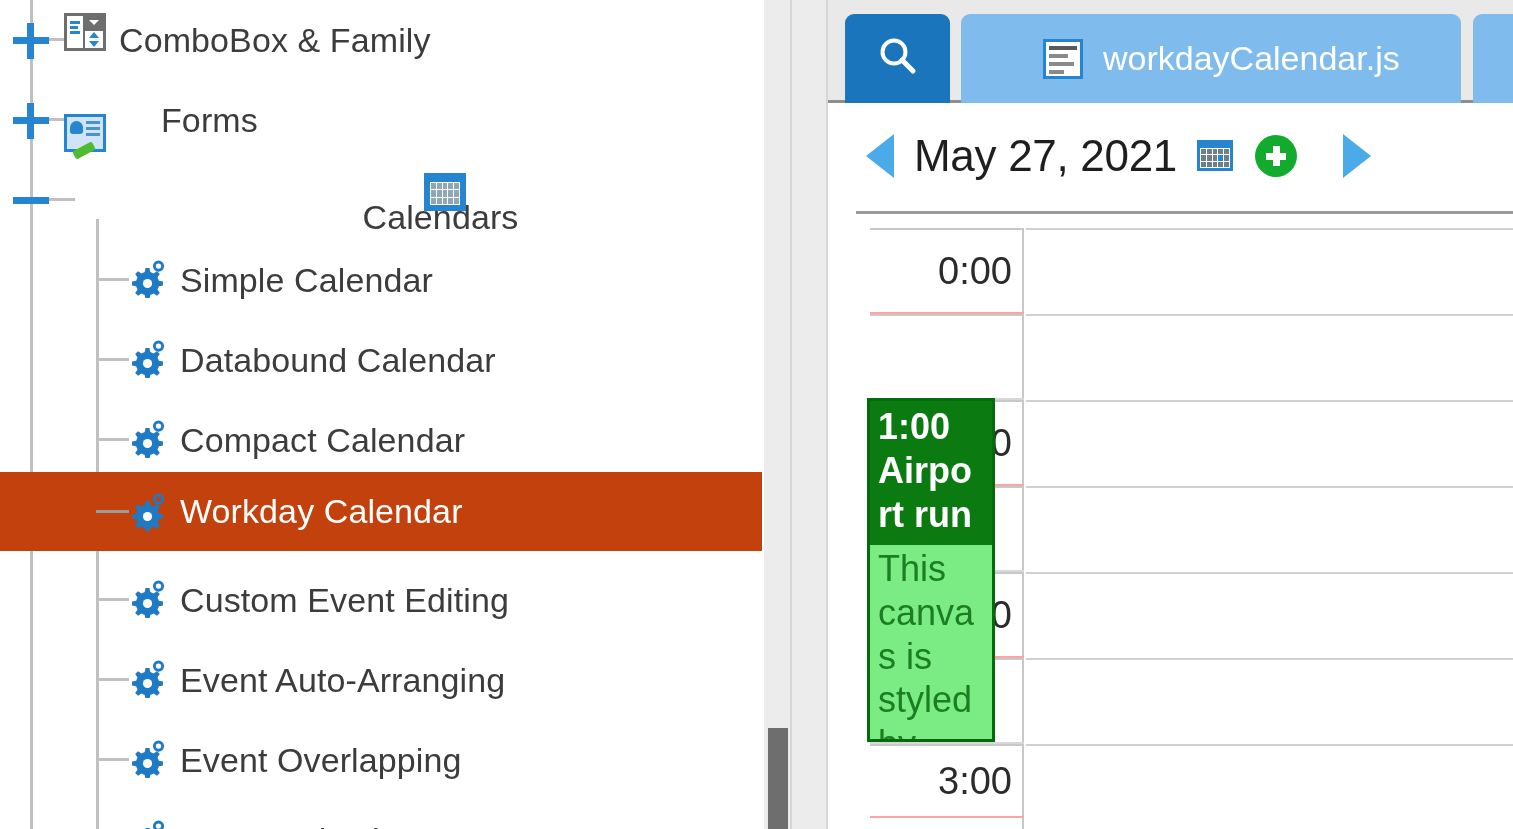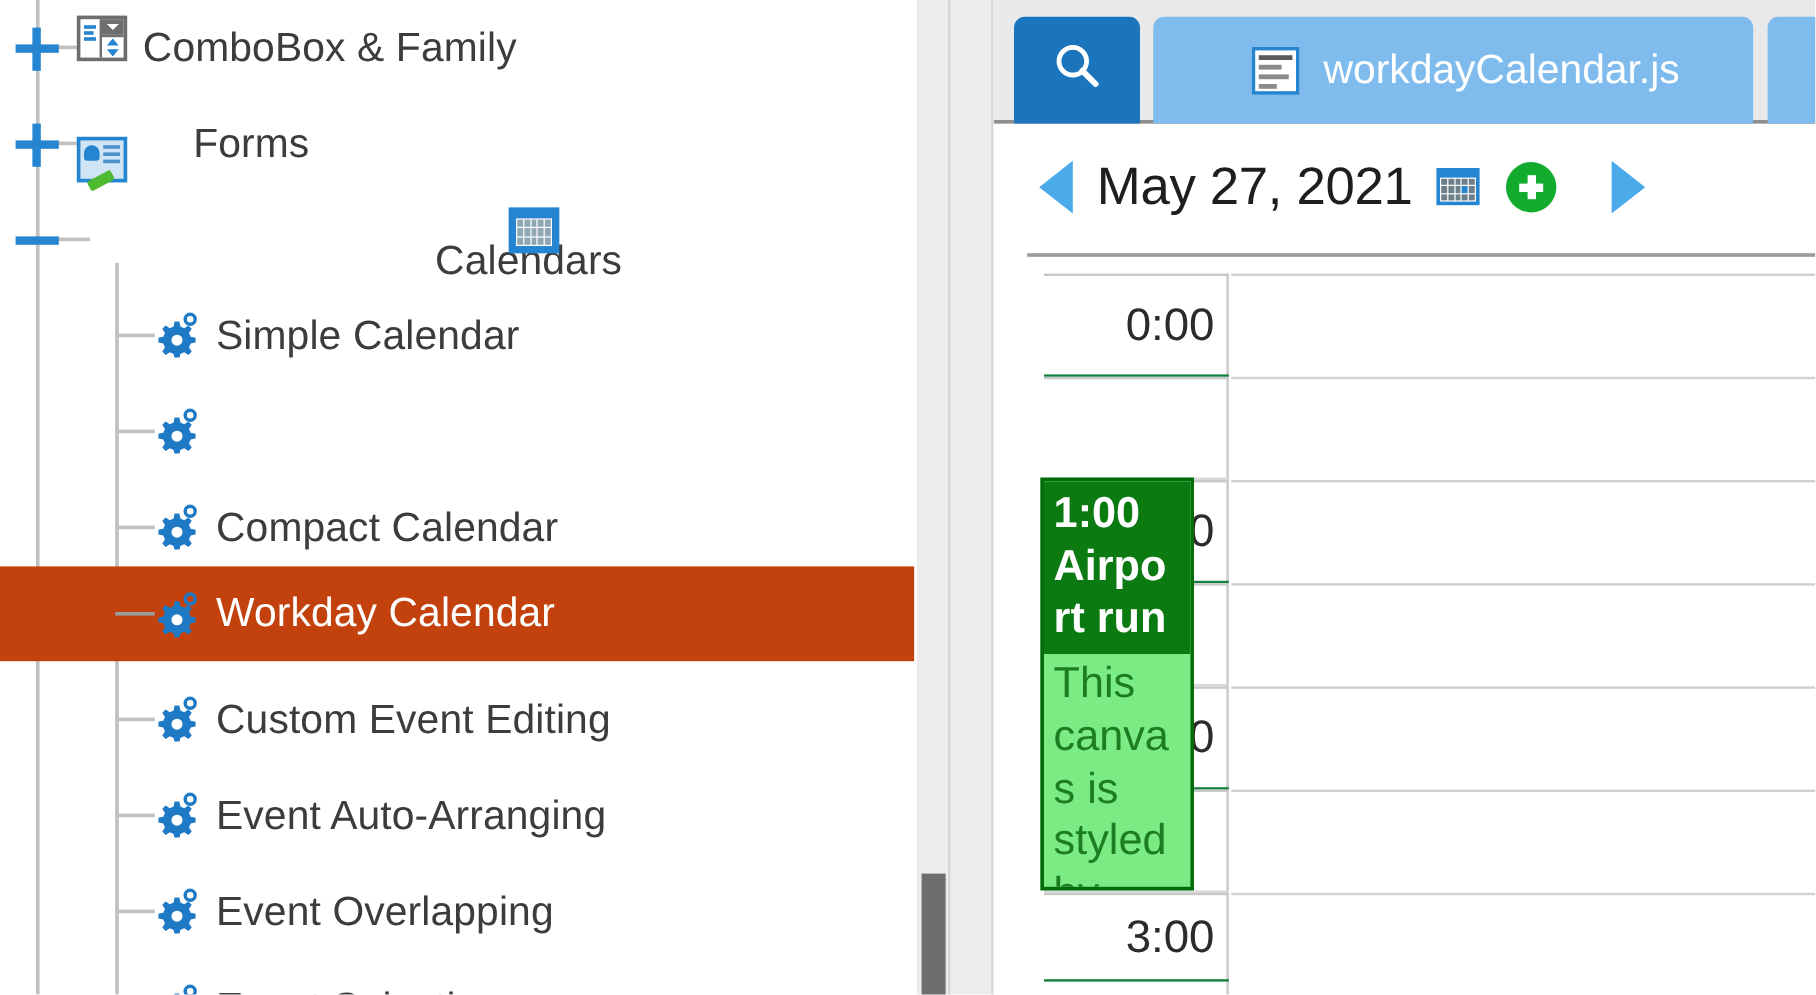--- a/index.html
+++ b/index.html
@@ -363,21 +363,21 @@
     width: 154px; height: 604px;
     border-right: 2px solid #c8c8c8;
     box-sizing: border-box;
   }
   .time-row {
     position: absolute;
     left: 0;
     width: 154px;
     box-sizing: border-box;
     border-top: 2px solid #c8c8c8;
-    border-bottom: 2px solid #15803d;
+    border-bottom: 2px solid #fca5a5;
     display: flex;
     align-items: center;
     justify-content: flex-end;
     padding-right: 12px;
   }
   .time-row .time-text {
     font-size: 38px;
     color: #2b2b2b;
   }
   .time-row.half { border-bottom: 2px solid #d8d8d8; }
@@ -524,20 +524,21 @@
       <div class="hline" style="left:96px; top:38px; width:33px;"></div>
       <div class="icon-gear" style="left:128px; top:18px;">
         <svg width="44" height="40" viewBox="0 0 44 40">
           <g fill="#1e7ac4">
             <path d="M30.5 2.5 a5.6 5.6 0 1 1 0 11.2 a5.6 5.6 0 1 1 0 -11.2 z M30.5 5.4 a2.7 2.7 0 1 0 0 5.4 a2.7 2.7 0 1 0 0 -5.4 z"></path>
             <path d="M17.5 10 l4 0 l0.8 4.1 l3.2 1.4 l3.5 -2.3 l2.8 2.8 l-2.3 3.5 l1.4 3.2 l4.1 0.8 l0 4 l-4.1 0.8 l-1.4 3.2 l2.3 3.5 l-2.8 2.8 l-3.5 -2.3 l-3.2 1.4 l-0.8 4.1 l-4 0 l-0.8 -4.1 l-3.2 -1.4 l-3.5 2.3 l-2.8 -2.8 l2.3 -3.5 l-1.4 -3.2 l-4.1 -0.8 l0 -4 l4.1 -0.8 l1.4 -3.2 l-2.3 -3.5 l2.8 -2.8 l3.5 2.3 l3.2 -1.4 z"></path>
           </g>
           <circle cx="19.5" cy="25.5" r="4.6" fill="#ffffff"></circle>
         </svg>
       </div>
+      <div class="label" style="margin-left:180px;">Databound Calendar</div>
     </div>
 
     <div class="tree-node" style="top:400px;">
       <div class="hline" style="left:96px; top:38px; width:33px;"></div>
       <div class="icon-gear" style="left:128px; top:18px;">
         <svg width="44" height="40" viewBox="0 0 44 40">
           <g fill="#1e7ac4">
             <path d="M30.5 2.5 a5.6 5.6 0 1 1 0 11.2 a5.6 5.6 0 1 1 0 -11.2 z M30.5 5.4 a2.7 2.7 0 1 0 0 5.4 a2.7 2.7 0 1 0 0 -5.4 z"></path>
             <path d="M17.5 10 l4 0 l0.8 4.1 l3.2 1.4 l3.5 -2.3 l2.8 2.8 l-2.3 3.5 l1.4 3.2 l4.1 0.8 l0 4 l-4.1 0.8 l-1.4 3.2 l2.3 3.5 l-2.8 2.8 l-3.5 -2.3 l-3.2 1.4 l-0.8 4.1 l-4 0 l-0.8 -4.1 l-3.2 -1.4 l-3.5 2.3 l-2.8 -2.8 l2.3 -3.5 l-1.4 -3.2 l-4.1 -0.8 l0 -4 l4.1 -0.8 l1.4 -3.2 l-2.3 -3.5 l2.8 -2.8 l3.5 2.3 l3.2 -1.4 z"></path>
           </g>

